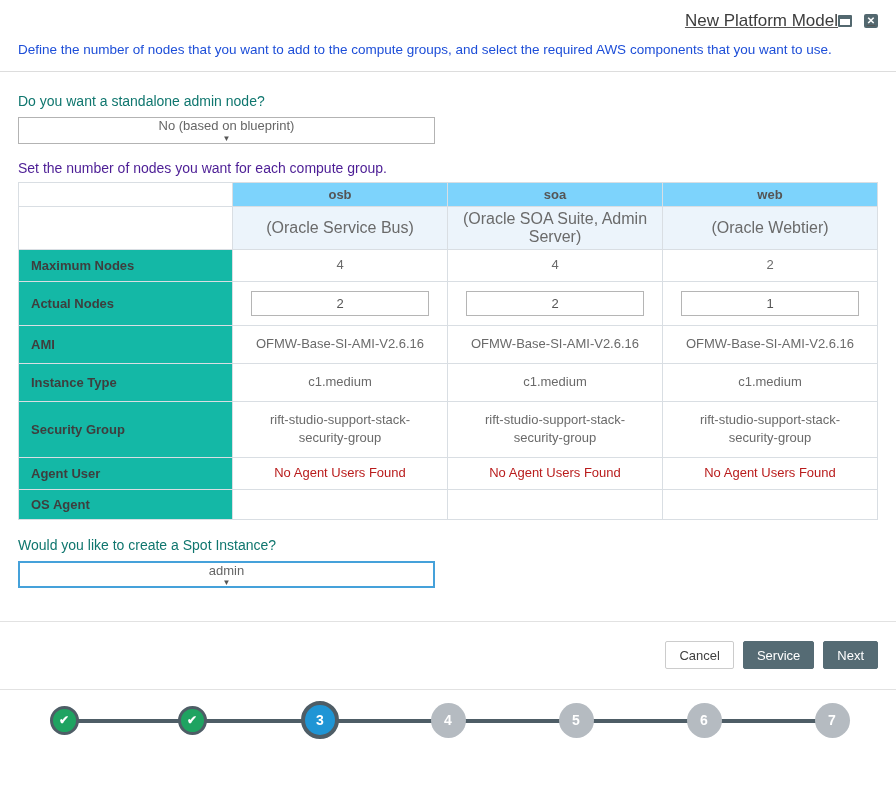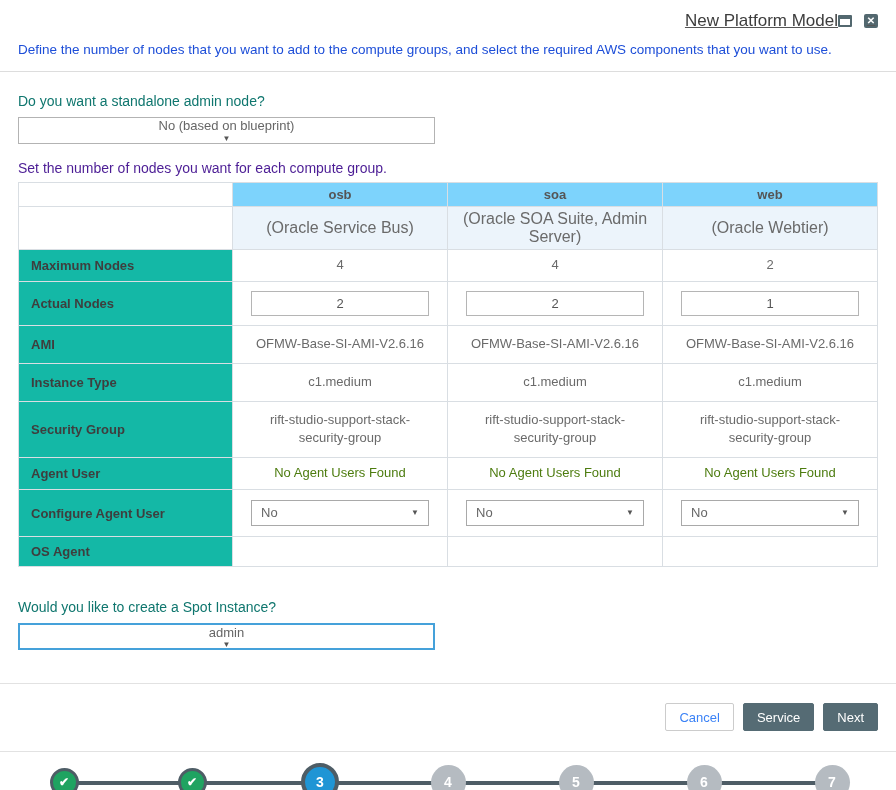--- a/index.html
+++ b/index.html
@@ -40,41 +40,41 @@
   
   table.nodes { margin-top: 6px; width: 860px; border-collapse: collapse; font-size: 13px; table-layout: fixed; }
   table.nodes col.lbl { width: 214px; }
   table.nodes th, table.nodes td { border: 1px solid #d9dee3; }
   th.blank { border: none; background: transparent; }
   th.grp { background: #7dd3fc; color: #555; font-weight: bold; font-size: 13px; padding: 4px 6px; text-align: center; }
   th.grpdesc { background: #ecf4fb; color: #6a6a6a; font-weight: normal; font-size: 16px; padding: 3px 6px; text-align: center; }
   th.rowlbl { background: #14b8a6; color: #3e3e3e; font-weight: bold; font-size: 13px; text-align: left; padding: 7px 12px; }
   td.cell { text-align: center; color: #6a6a6a; padding: 6px 10px; background: #fff; line-height: 1.45; }
   td.cell.tall { padding: 9px 18px; }
-  td.cell.err { color: #4d7c0f; }
+  td.cell.err { color: #b91c1c; }
   td.cell.empty { height: 28px; }
   .node-input {
     width: calc(100% - 16px); height: 25px; border: 1px solid #b5b5b5; background: #fff;
     text-align: center; font-size: 13px; color: #555; font-family: "Liberation Sans", sans-serif;
     margin: 3px 0;
   }
   .cell-select {
     width: calc(100% - 16px); height: 26px; margin: 4px auto; border: 1px solid #a9a9a9;
     background: #fff; display: flex; align-items: center; justify-content: space-between;
     padding: 0 9px; font-size: 13px; color: #666; cursor: pointer;
   }
 
-  .q2 { margin-top: 32px; }
+  .q2 { margin-top: 17px; }
 
   
   .divider1 { margin-top: 33px; border-top: 1px solid #e2e2e2; }
   .btn-row { padding: 19px 18px 20px 18px; display: flex; justify-content: flex-end; gap: 9px; border-bottom: 1px solid #e2e2e2; }
   .btn { height: 28px; font-size: 13px; font-family: "Liberation Sans", sans-serif;
          padding: 0 13px; cursor: pointer; border-radius: 2px; }
-  .btn.ghost { background: #fff; border: 1px solid #ccc; color: #3b82f6; text-align: right; }
+  .btn.ghost { background: #fff; border: 1px solid #ccc; color: #404040; text-align: right; }
   .btn.solid { background: #556b74; border: 1px solid #556b74; color: #fff; }
 
   
   .stepper { position: relative; padding-top: 8px; }
   .step-line { position: absolute; left: calc(100% / 14); right: calc(100% / 14);
                top: 29px; height: 4px; background: #4e5d66; }
   .steps { position: relative; display: flex; }
   .step { width: calc(100% / 7); display: flex; flex-direction: column; align-items: center; }
   .circle-slot { height: 44px; display: flex; align-items: center; justify-content: center; }
   .step-circle { border-radius: 50%; display: flex; align-items: center; justify-content: center;
@@ -161,41 +161,20 @@
           <td class="cell tall">rift-studio-support-stack-security-group</td>
           <td class="cell tall">rift-studio-support-stack-security-group</td>
         </tr>
         <tr>
           <th class="rowlbl">Agent User</th>
           <td class="cell err">No Agent Users Found</td>
           <td class="cell err">No Agent Users Found</td>
           <td class="cell err">No Agent Users Found</td>
         </tr>
         <tr>
-          <th class="rowlbl">Configure Agent User</th>
-          <td class="cell">
-            <div class="cell-select">
-              <span>No</span>
-              <span class="caret">▼</span>
-            </div>
-          </td>
-          <td class="cell">
-            <div class="cell-select">
-              <span>No</span>
-              <span class="caret">▼</span>
-            </div>
-          </td>
-          <td class="cell">
-            <div class="cell-select">
-              <span>No</span>
-              <span class="caret">▼</span>
-            </div>
-          </td>
-        </tr>
-        <tr>
           <th class="rowlbl">OS Agent</th>
           <td class="cell empty"></td>
           <td class="cell empty"></td>
           <td class="cell empty"></td>
         </tr>
       </tbody>
     </table>
 
     <div class="question q2">Would you like to create a Spot Instance?</div>
     <div class="selectbox blue">

